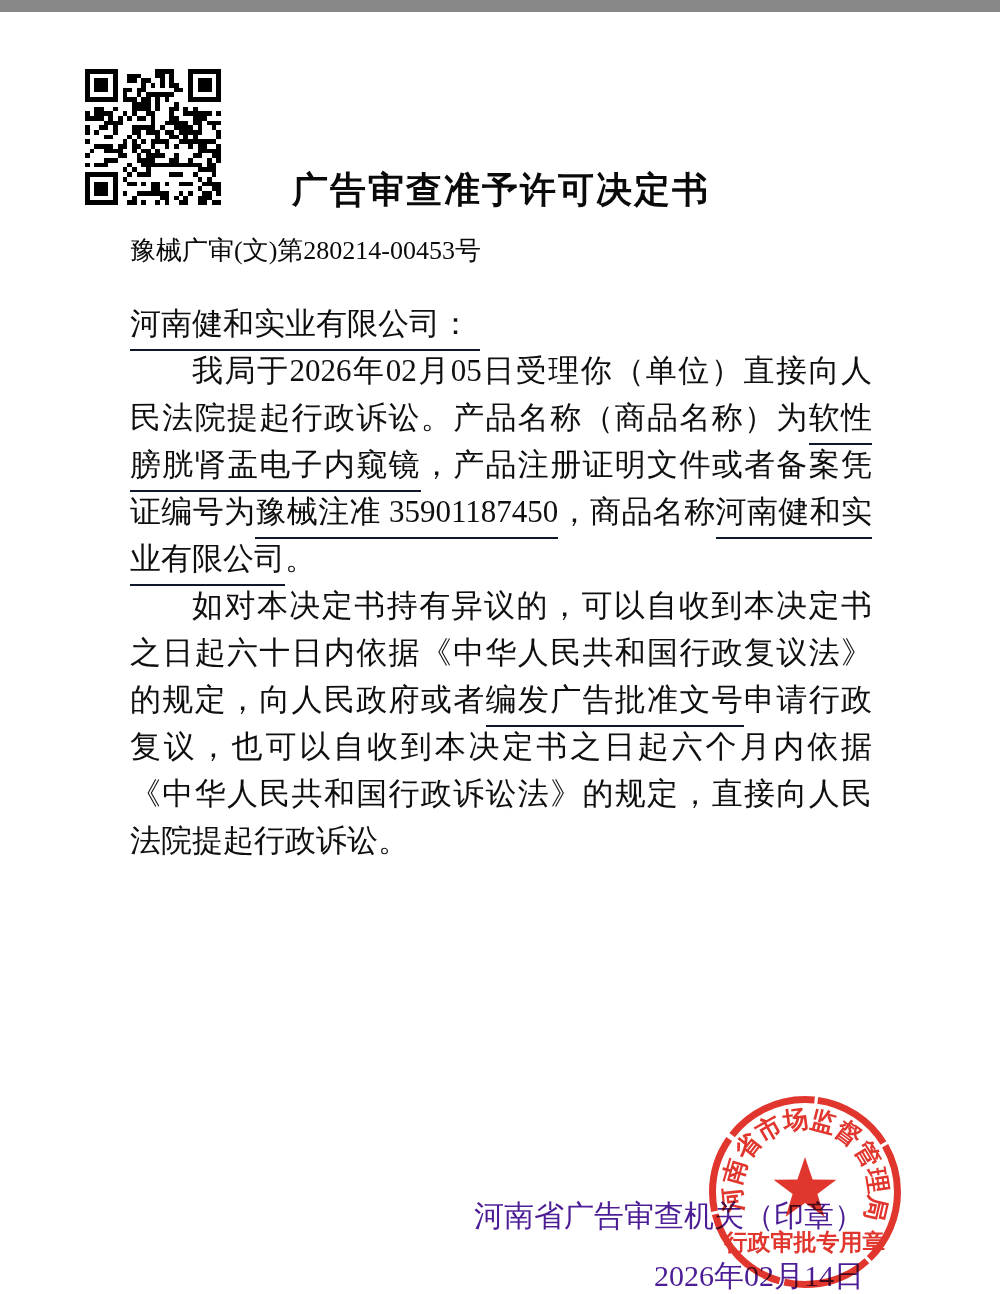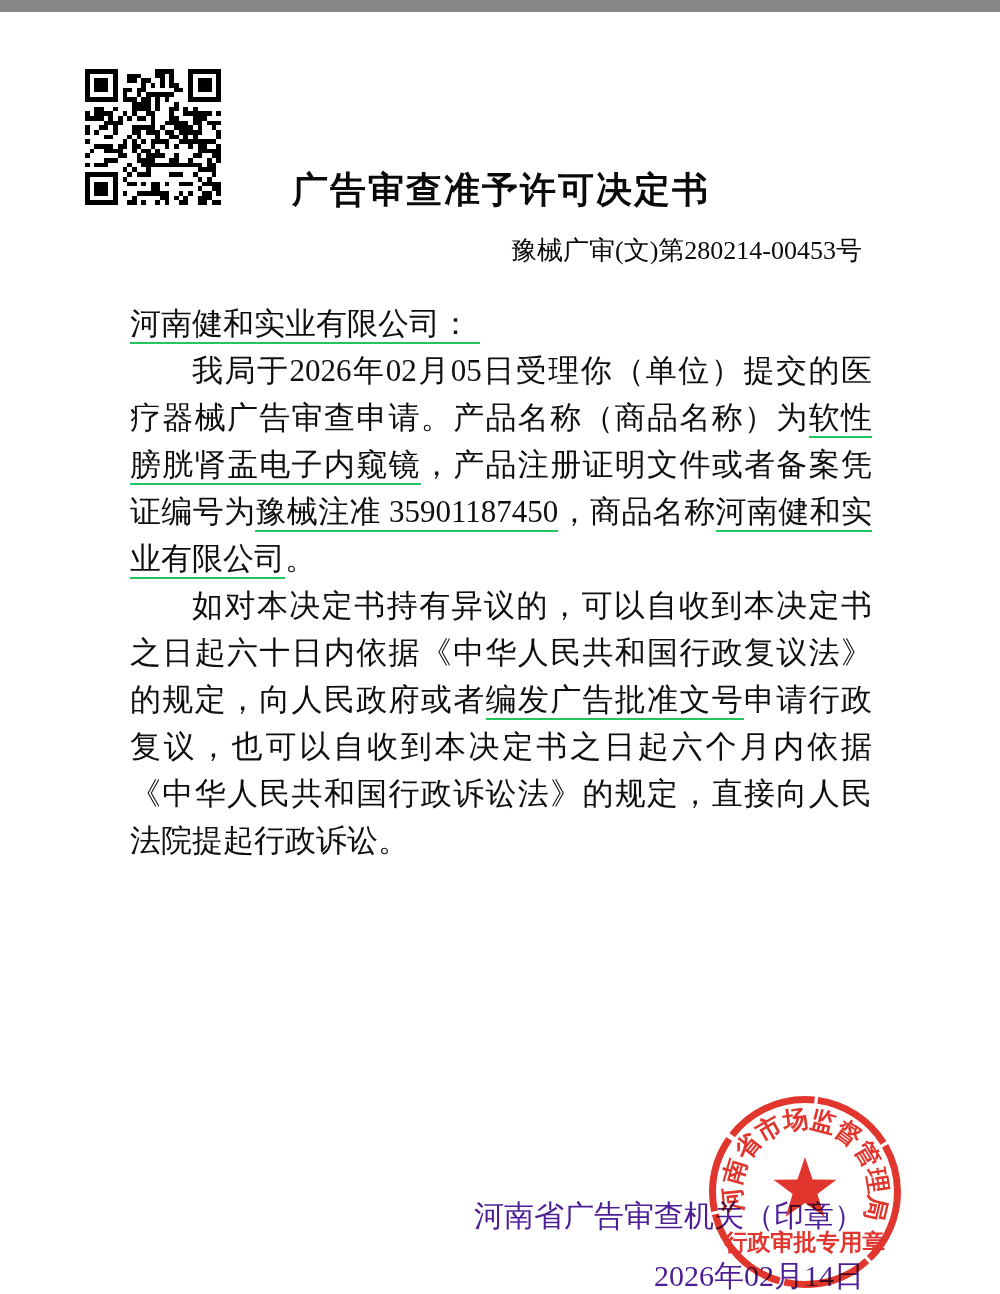--- a/index.html
+++ b/index.html
@@ -18,35 +18,35 @@
     shape-rendering:crispEdges;
   }
   .title{
     position:absolute;left:130px;top:156px;width:742px;
     text-align:center;
     font-size:36px;font-weight:700;line-height:44px;
     letter-spacing:2px;
     color:#0a0a0a;
   }
   .docnum{
-    position:absolute;left:120px;top:222px;width:742px;
-    text-align:right;
+    position:absolute;left:130px;top:222px;width:742px;
+    text-align:left;
     font-size:26px;line-height:34px;
     color:#0a0a0a;
   }
   .body{
     position:absolute;left:130px;top:288px;width:742px;
     font-size:31px;line-height:47px;
     text-align:justify;
     word-break:break-all;
     color:#0f0f0f;
   }
   .para{margin:0;}
   .para.indent{text-indent:2em;}
-  .u{border-bottom:2px solid #22c55e;padding-bottom:1px;}
+  .u{border-bottom:2px solid #0f172a;padding-bottom:8px;}
   .body .para:first-child .u{padding-right:0.3em;}
   .sign{
     position:absolute;left:130px;top:1174px;width:742px;
     text-align:right;
     font-size:30px;line-height:60px;
     padding-right:0;
     color:#4c1d95;
   }
   .sign .issuer{padding-right:8px;}
   .sign .date{padding-right:8px;}
@@ -381,21 +381,21 @@
       <rect x="1" y="23" width="5" height="5" fill="#fff"></rect>
       <rect x="2" y="24" width="3" height="3" fill="#000"></rect>
     </svg>
 
   <div class="title">广告审查准予许可决定书</div>
 
   <div class="docnum">豫械广审(文)第280214-00453号</div>
 
   <div class="body">
       <p class="para"><span class="u">河南健和实业有限公司：</span></p>
-      <p class="para indent"><span>我局于2026年02月05日受理你（单位）提交的医疗器械广告审查申请。产品名称（商品名称）为</span><span class="u">软性膀胱肾盂电子内窥镜</span><span>，产品注册证明文件或者备案凭证编号为</span><span class="u">豫械注准 35901187450</span><span>，商品名称</span><span class="u">河南健和实业有限公司</span><span>。</span></p>
+      <p class="para indent"><span>我局于2026年02月05日受理你（单位）直接向人民法院提起行政诉讼。产品名称（商品名称）为</span><span class="u">软性膀胱肾盂电子内窥镜</span><span>，产品注册证明文件或者备案凭证编号为</span><span class="u">豫械注准 35901187450</span><span>，商品名称</span><span class="u">河南健和实业有限公司</span><span>。</span></p>
       <p class="para indent"><span>如对本决定书持有异议的，可以自收到本决定书之日起六十日内依据《中华人民共和国行政复议法》的规定，向人民政府或者</span><span class="u">编发广告批准文号</span><span>申请行政复议，也可以自收到本决定书之日起六个月内依据《中华人民共和国行政诉讼法》的规定，直接向人民法院提起行政诉讼。</span></p>
     </div>
 
   <div class="sign">
     <div class="issuer">河南省广告审查机关（印章）</div>
     <div class="date">2026年02月14日</div>
   </div>
 
   <svg class="seal" viewBox="0 0 216 216">
       <circle cx="108" cy="108" r="92.5" fill="none" stroke="#df241b" stroke-width="7" pathLength="360" stroke-dasharray="46 2 55 3 60 2 47 3 58 2 50 2 30"></circle>

